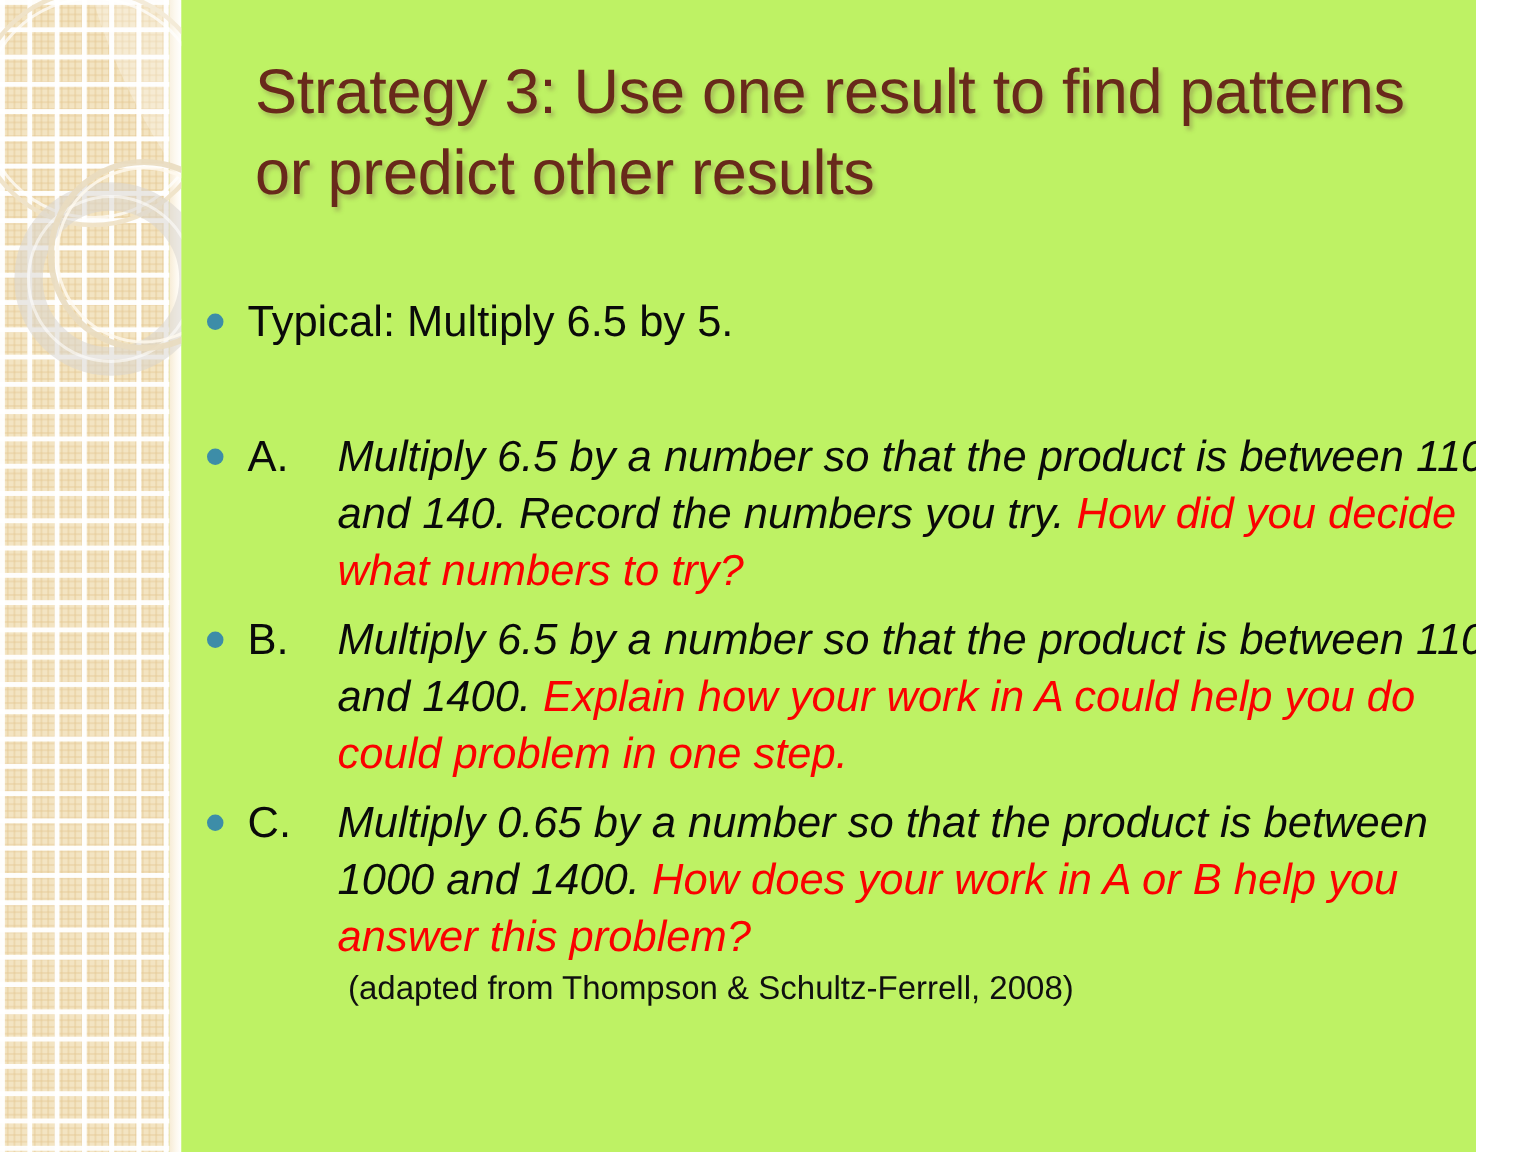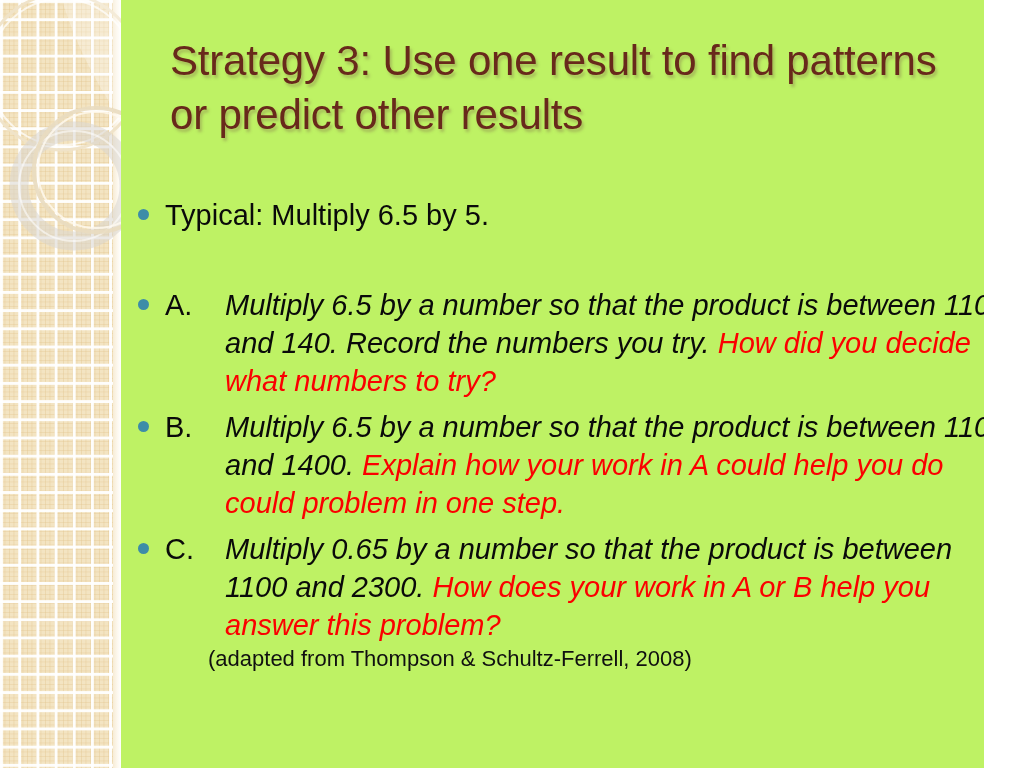--- a/index.html
+++ b/index.html
@@ -126,21 +126,21 @@
     font-style: italic;
   }
   .hl {
     color: #fb0000;
   }
 
   .spacer-lg { height: 44px; }
   .spacer-sm { height: 8px; }
 
   #citation {
-    margin-left: 70px;
+    margin-left: 94px;
     font-size: 22px;
     line-height: 30px;
     color: #101010;
     font-family: "Liberation Sans", sans-serif;
   }
 </style>
 </head>
 <body>
 
 <div id="slide">
@@ -194,20 +194,20 @@
         <span class="item-text"><span>Multiply 6.5 by a number so that the product is between 1100 and 1400. </span><span class="hl">Explain how your work in A could help you do could problem in one step.</span></span>
       </div>
     </div>
 
     <div class="spacer-sm"></div>
 
     <div class="bullet-row lettered">
       <span class="bullet-dot"></span>
       <div class="bullet-body">
         <span class="item-letter">C.</span>
-        <span class="item-text"><span>Multiply 0.65 by a number so that the product is between 1100 and 2300. </span><span class="hl">How does your work in A or B help you answer this problem?</span></span>
+        <span class="item-text"><span>Multiply 0.65 by a number so that the product is between 1000 and 1400. </span><span class="hl">How does your work in A or B help you answer this problem?</span></span>
       </div>
     </div>
 
     <div id="citation">(adapted from Thompson &amp; Schultz-Ferrell, 2008)</div>
 
   </div>
 </div>
 
 </body></html>

